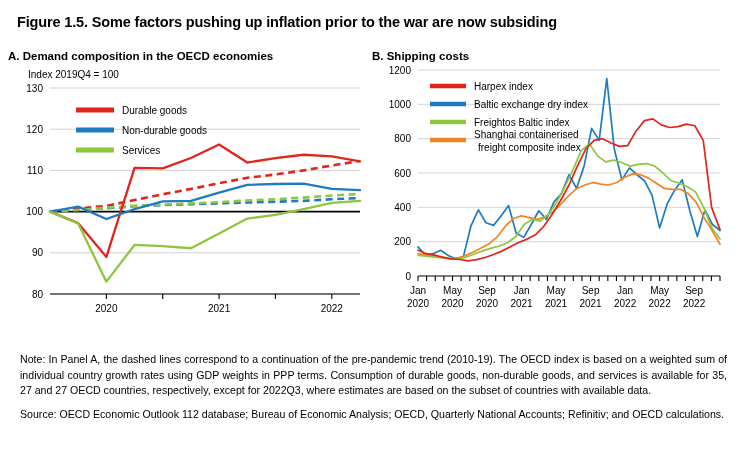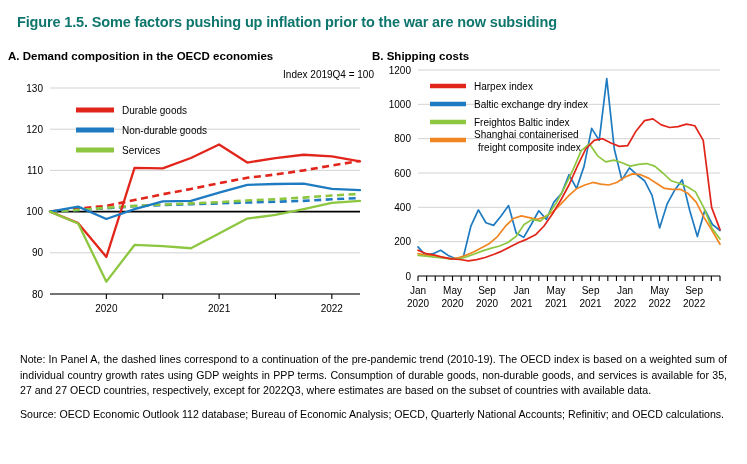--- a/index.html
+++ b/index.html
@@ -14,21 +14,21 @@
     color: #000000;
     overflow: hidden;
     position: relative;
   }
   #figure-title {
     position: absolute;
     left: 17px;
     top: 14px;
     font-size: 14.5px;
     font-weight: bold;
-    color: #0f766e;
+    color: #000000;
     letter-spacing: -0.15px;
     white-space: nowrap;
   }
   .panel {
     position: absolute;
     top: 48px;
   }
   #panel-a { left: 8px;  width: 366px; }
   #panel-b { left: 372px; width: 366px; }
   .panel-title {
@@ -38,21 +38,20 @@
     line-height: 16px;
     white-space: nowrap;
   }
   .axis-unit {
     font-size: 10px;
     margin-top: 4px;
     margin-left: 20px;
     height: 14px;
     line-height: 14px;
     white-space: nowrap;
-    text-align: right;
   }
   .plot-wrap {
     position: relative;
     width: 366px;
     height: 250px;
   }
   svg { display: block; }
   .notes {
     position: absolute;
     left: 12px;

